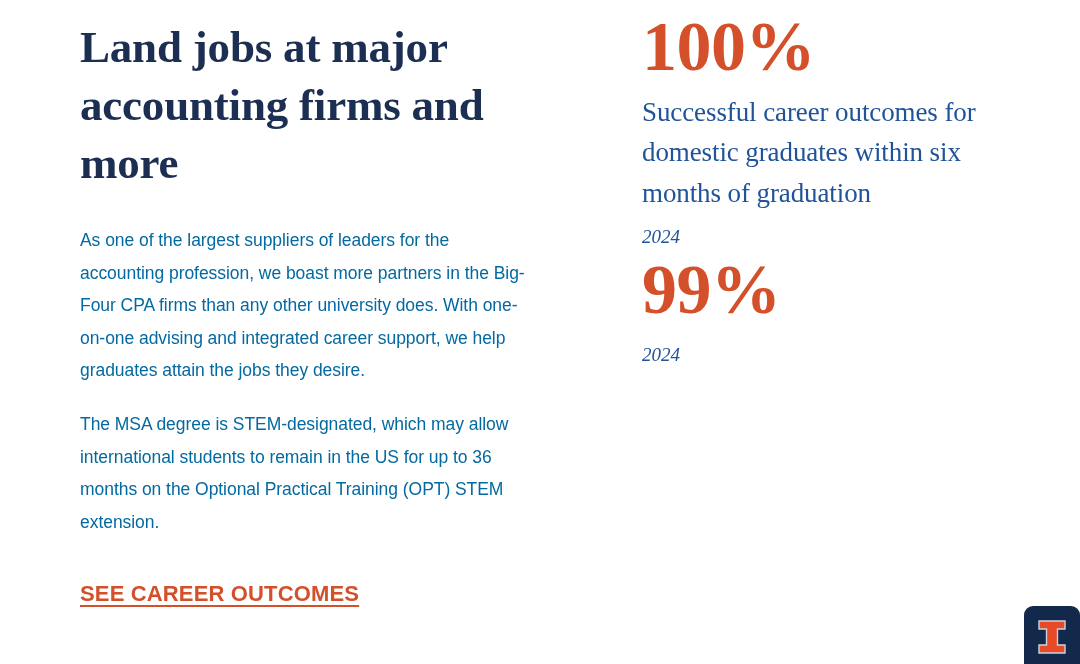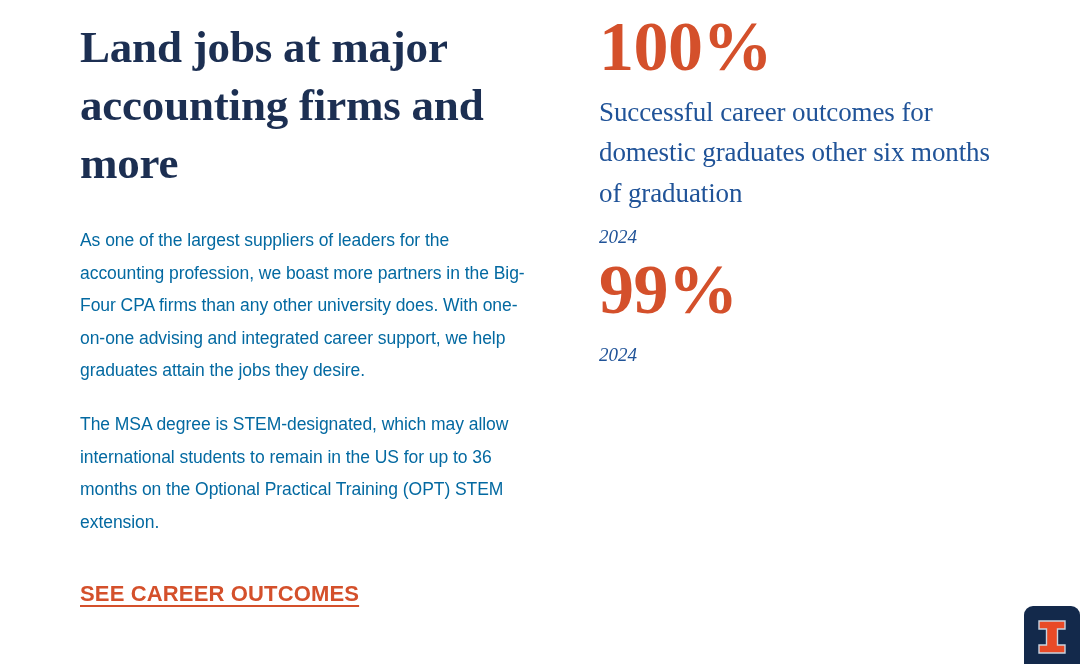--- a/index.html
+++ b/index.html
@@ -26,21 +26,21 @@
 
   
   .left-col {
     position: absolute;
     left: 80px;
     top: 18px;
     width: 452px;
   }
   .right-col {
     position: absolute;
-    left: 599px;
+    left: 642px;
     top: 6px;
     width: 400px;
   }
 
   
   .headline {
     margin: 0;
     font-family: "Liberation Serif", "DejaVu Serif", serif;
     font-weight: bold;
     font-size: 45px;
@@ -145,21 +145,21 @@
 
     <p class="body-copy second">The MSA degree is STEM-designated, which may allow international students to remain in the US for up to 36 months on the Optional Practical Training (OPT) STEM extension.</p>
 
     <a class="cta-link">SEE CAREER OUTCOMES</a>
   </div>
 
   <div class="right-col">
 
     <div class="stat-block">
       <div class="stat-figure">100%</div>
-      <div class="stat-desc">Successful career outcomes for domestic graduates other six months of graduation</div>
+      <div class="stat-desc">Successful career outcomes for domestic graduates within six months of graduation</div>
       <div class="stat-year">2024</div>
     </div>
 
     <div class="stat-block">
       <div class="stat-figure">99%</div>
       <div class="stat-year">2024</div>
     </div>
   </div>
 
   <div class="corner-badge">

